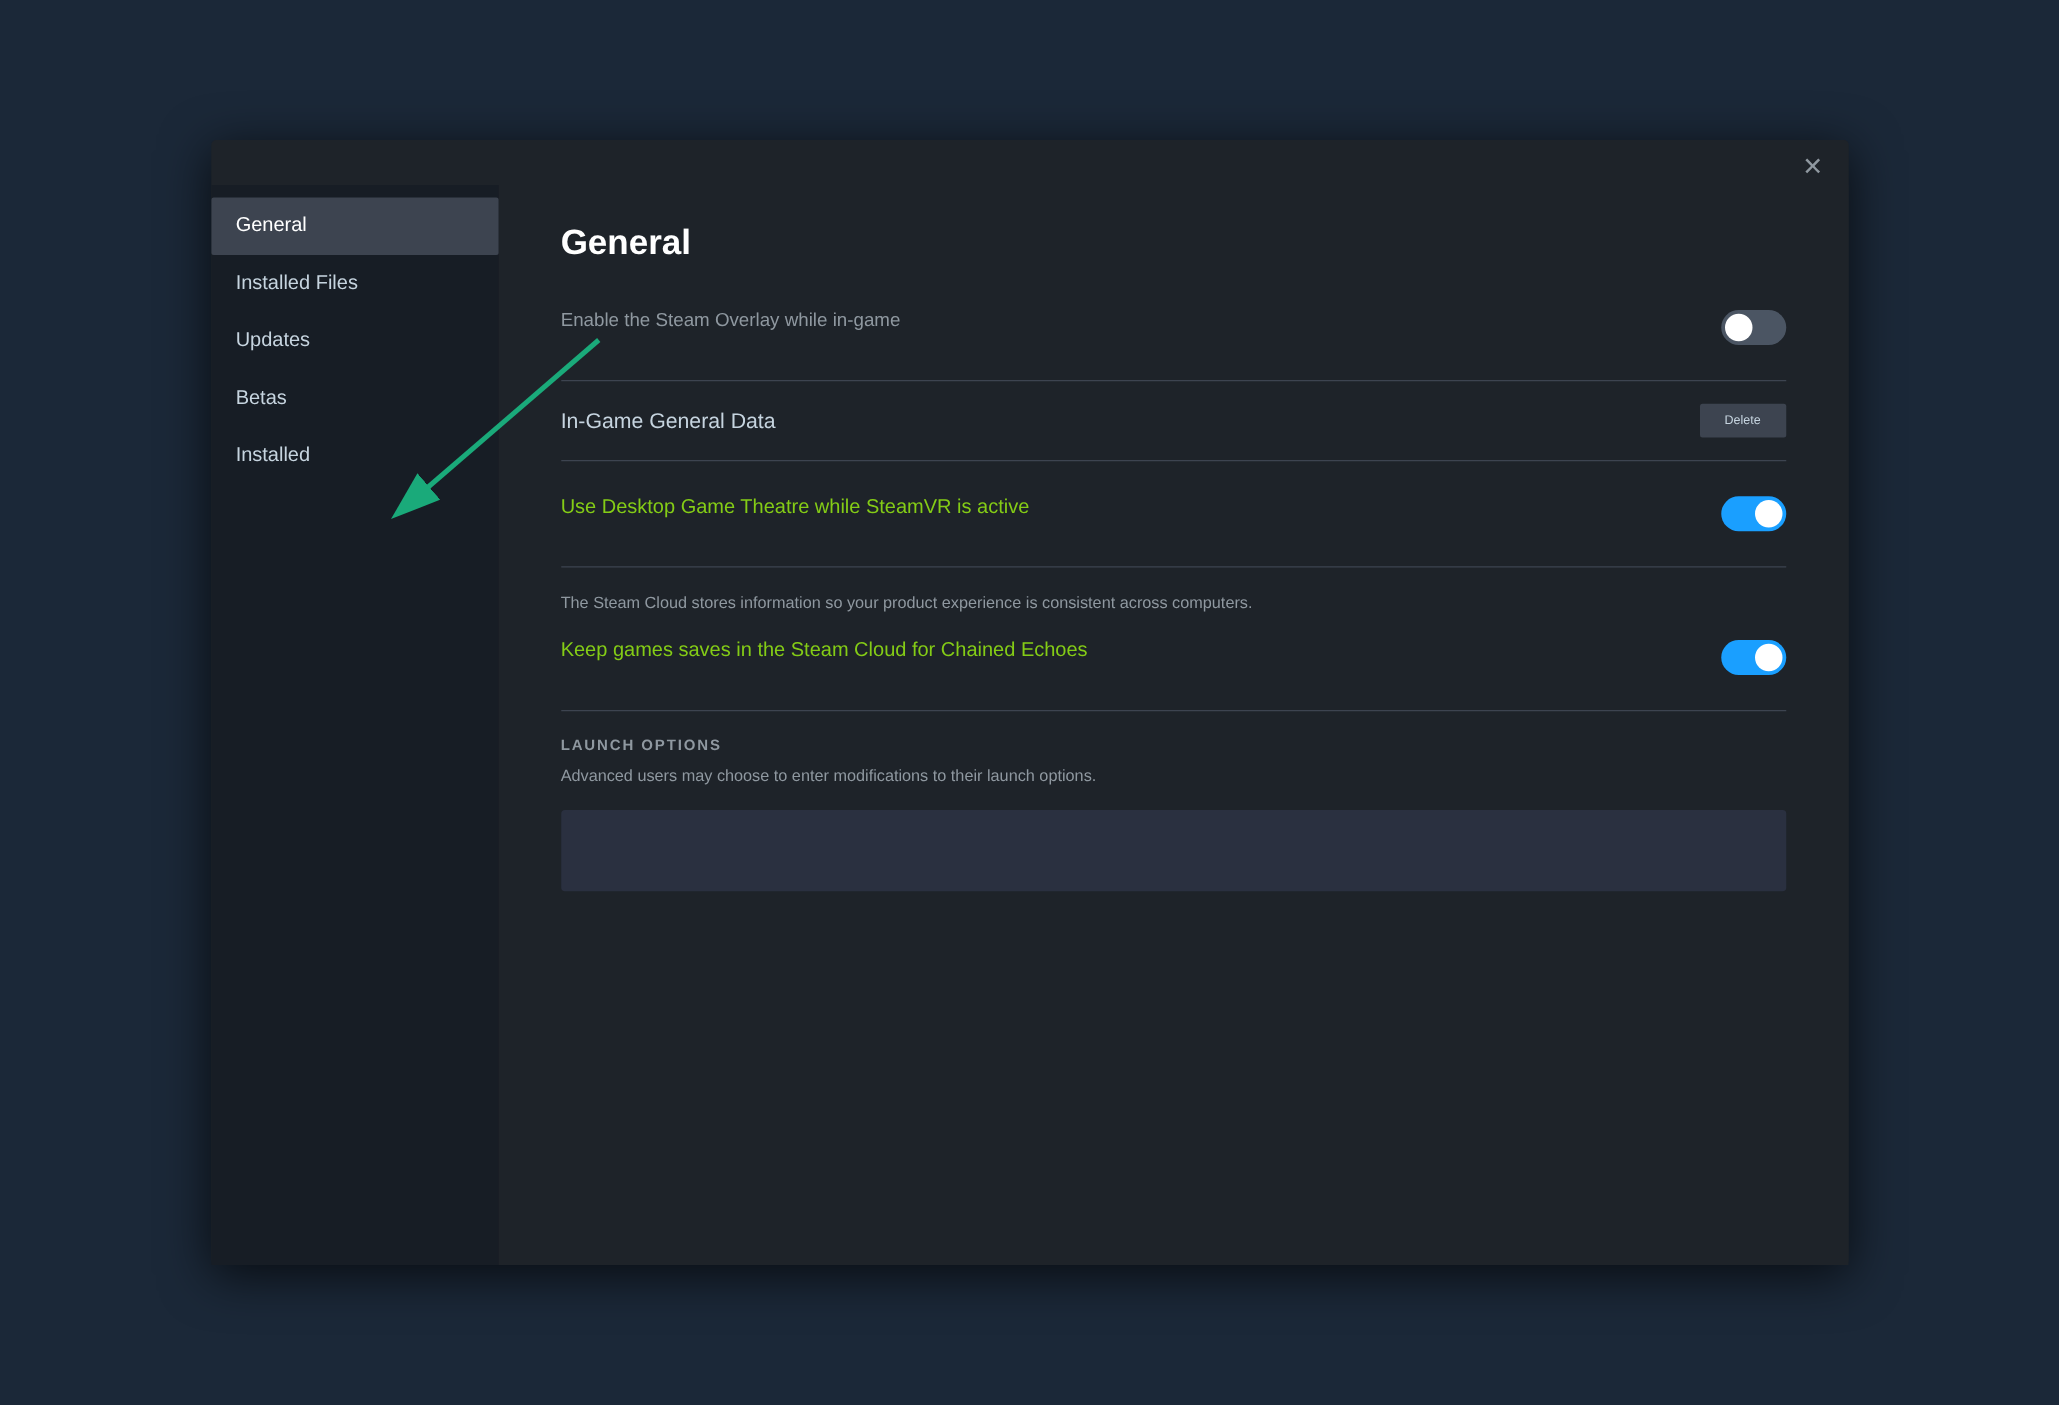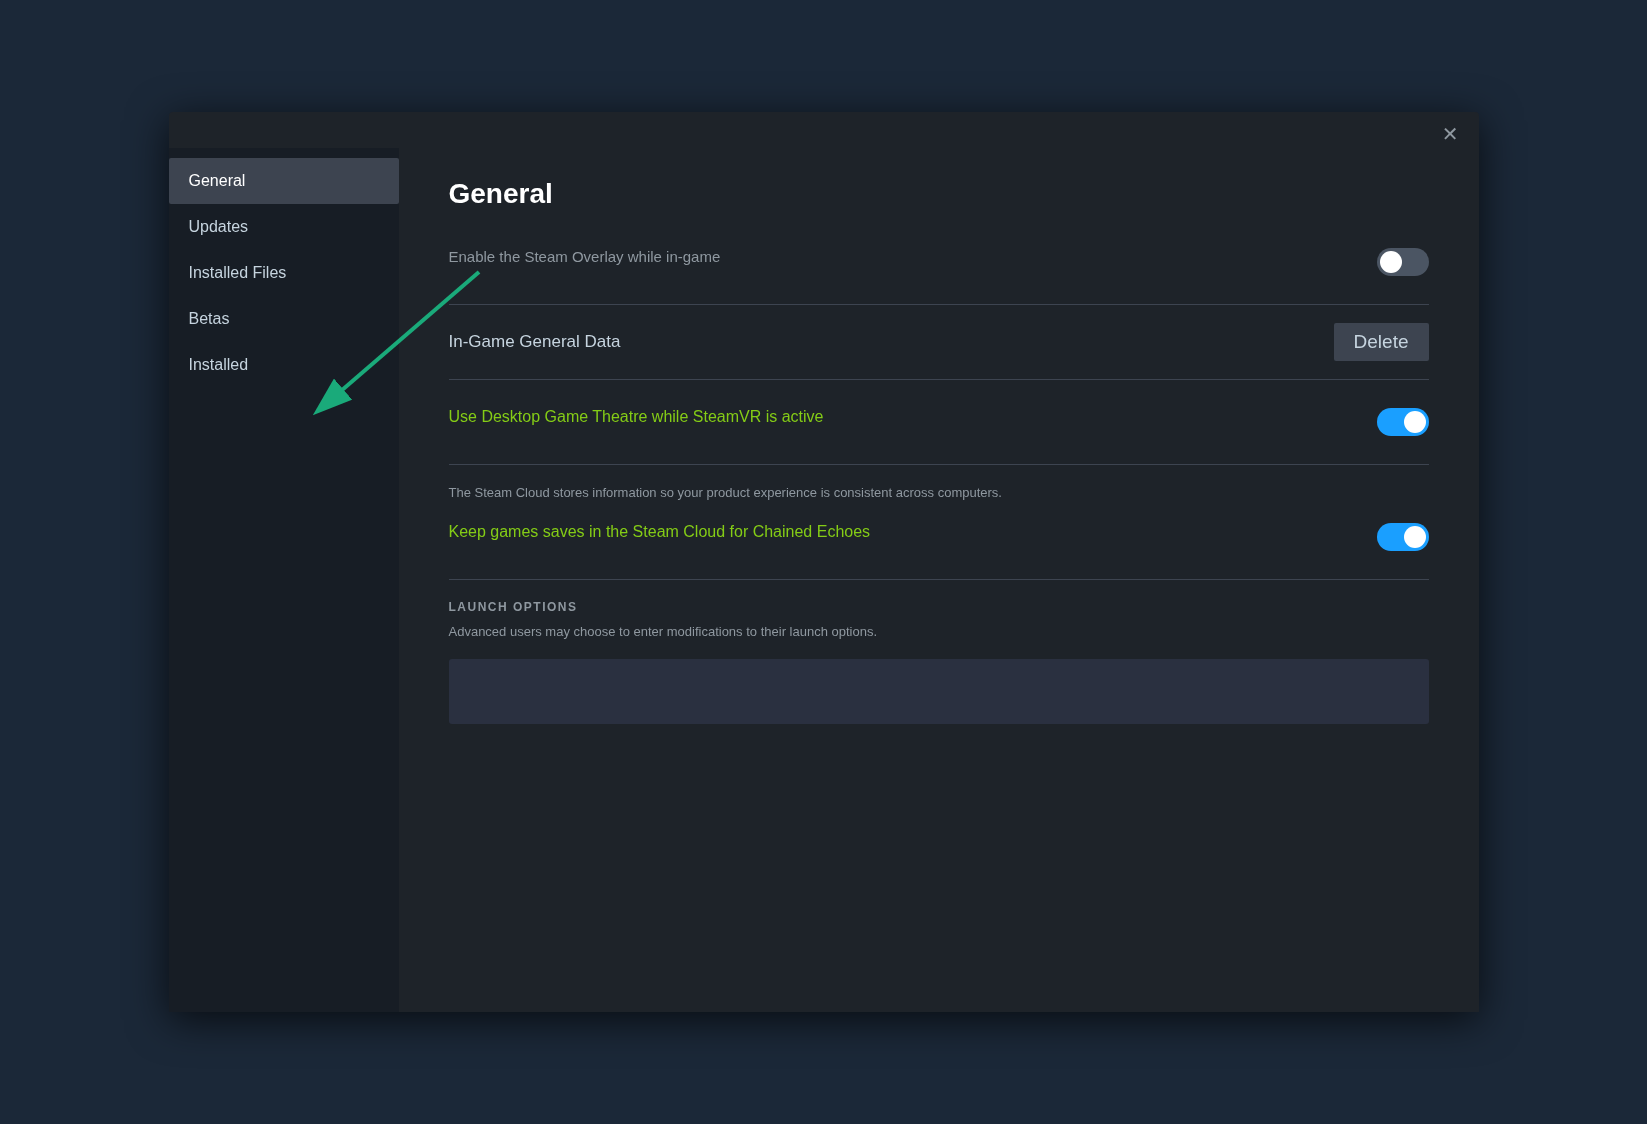--- a/index.html
+++ b/index.html
@@ -173,21 +173,21 @@
       color: #8f98a0;
       line-height: 1.5;
       margin-bottom: 10px;
     }
 
     .delete-btn {
       background: #3d4450;
       border: none;
       color: #c6d4df;
       padding: 8px 20px;
-      font-size: 19px;
+      font-size: 10px;
       cursor: pointer;
       border-radius: 2px;
       text-align: right;
     }
 
     
     .section-label {
       font-size: 12px;
       font-weight: bold;
       letter-spacing: 1.5px;
@@ -243,24 +243,24 @@
     <button class="close-btn">✕</button>
   </div>
 
   <div class="dialog-body">
 
     <div class="sidebar">
       <div class="sidebar-item active">
         <span>General</span>
       </div>
       <div class="sidebar-item">
+        <span>Installed Files</span>
+      </div>
+      <div class="sidebar-item">
         <span>Updates</span>
-      </div>
-      <div class="sidebar-item">
-        <span>Installed Files</span>
       </div>
       <div class="sidebar-item">
         <span>Betas</span>
       </div>
       <div class="sidebar-item">
         <span>Installed</span>
       </div>
     </div>
 
     <div class="main-content">

